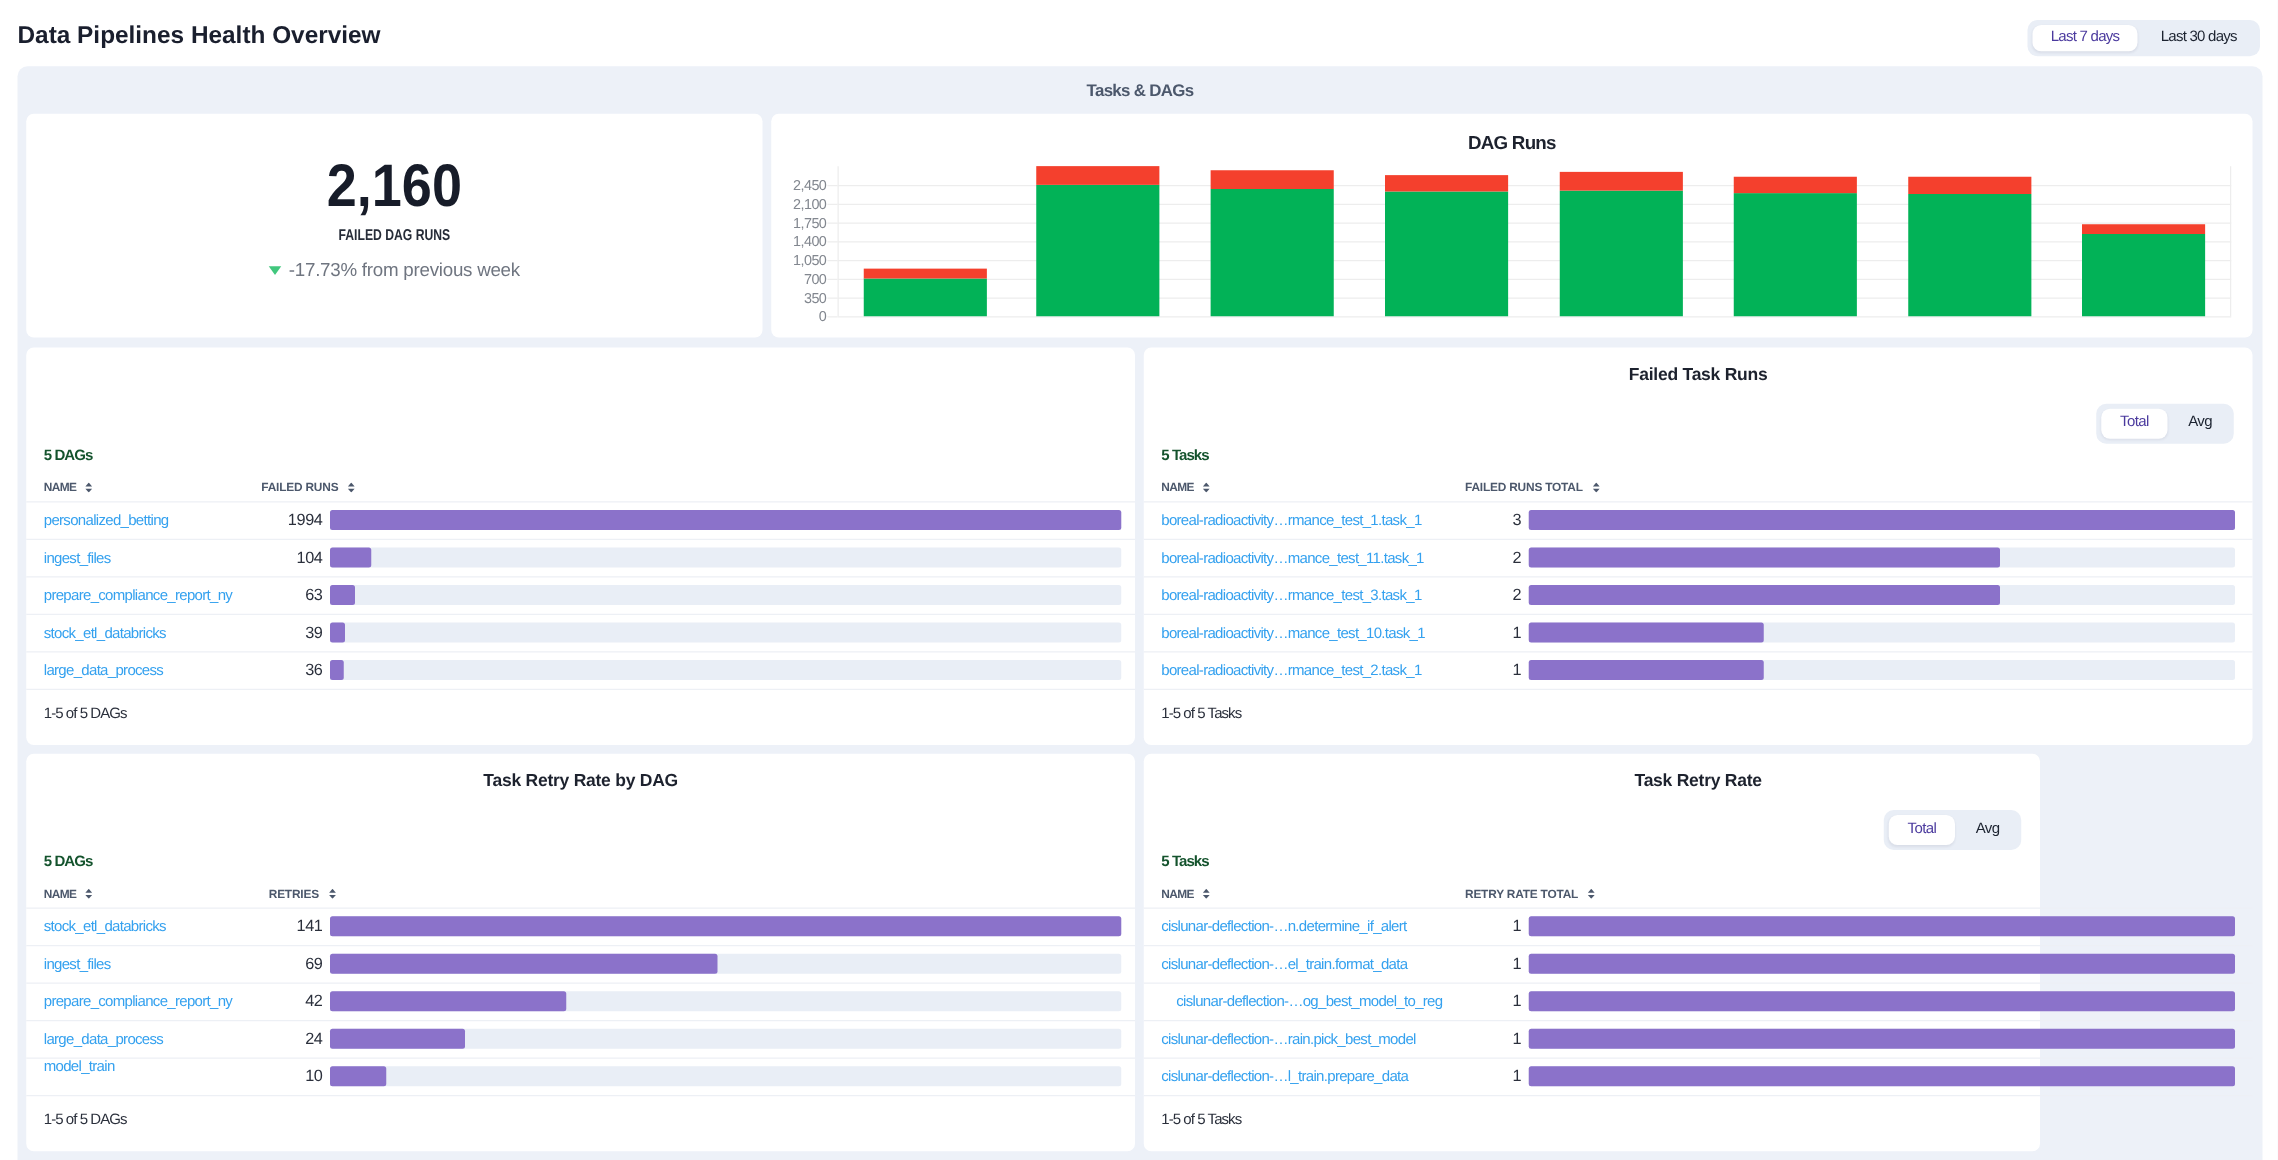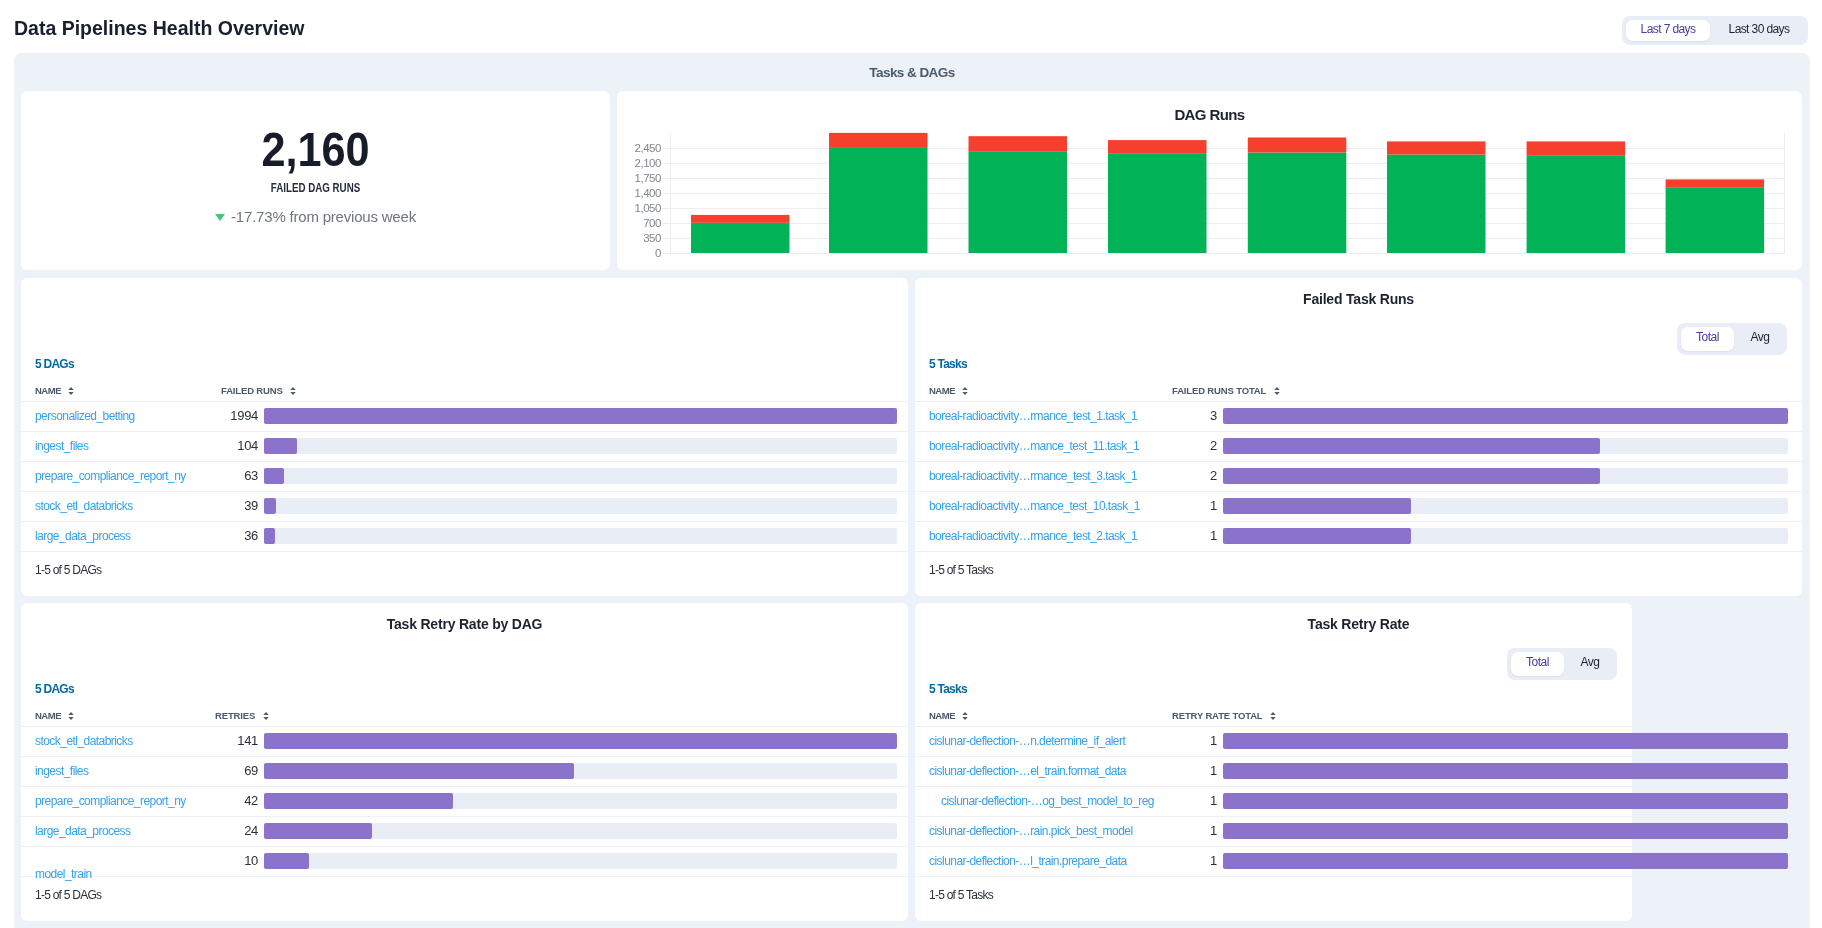--- a/index.html
+++ b/index.html
@@ -14,21 +14,21 @@
 .c3{left:21px;top:278px;width:887px;height:318px;}
 .c4{left:915px;top:278px;width:887px;height:318px;}
 .c5{left:21px;top:603px;width:887px;height:318px;}
 .c6{left:915px;top:603px;width:717px;height:318px;}
 .bignum{position:absolute;left:0;top:35px;width:589px;text-align:center;font-size:48px;line-height:1;font-weight:bold;color:#171c29;transform:scaleX(0.9);}
 .biglabel{position:absolute;left:0;top:91px;width:589px;text-align:center;font-size:12.5px;line-height:13px;font-weight:bold;color:#262c38;transform:scaleX(0.78);}
 .bigsub{position:absolute;left:0;top:117px;width:589px;text-align:center;font-size:15px;line-height:17px;color:#6f7580;letter-spacing:-0.2px;}
 .tri-down{display:inline-block;width:0;height:0;border-left:5px solid transparent;border-right:5px solid transparent;border-top:7px solid #41c77d;margin-right:6px;vertical-align:1px;}
 .chart-title{position:absolute;left:0;top:16px;width:1185px;text-align:center;font-size:15px;line-height:16px;font-weight:bold;color:#1d222e;letter-spacing:-0.6px;}
 .card-title{position:absolute;left:0;top:13px;width:887px;text-align:center;font-size:14px;line-height:16px;font-weight:bold;color:#1d222e;letter-spacing:-0.2px;}
-.count{position:absolute;left:14px;top:79px;font-size:12px;line-height:15px;font-weight:bold;color:#0369a1;letter-spacing:-0.75px;}
+.count{position:absolute;left:14px;top:79px;font-size:12px;line-height:15px;font-weight:bold;color:#14532d;letter-spacing:-0.75px;}
 .thead{position:absolute;top:107px;font-size:9.5px;line-height:12px;font-weight:bold;color:#4c586c;letter-spacing:-0.5px;}
 .thead svg{vertical-align:-1px;margin-left:5px;}
 .thead.w{letter-spacing:-0.15px;}
 .sep{position:absolute;left:0;width:887px;height:1px;background:#edf0f5;}
 .rowname{position:absolute;left:14px;font-size:12px;line-height:16px;color:#34a1ef;letter-spacing:-0.55px;}
 .rowval{position:absolute;font-size:13px;line-height:14px;color:#2b303c;text-align:right;letter-spacing:-0.3px;}
 .track{position:absolute;height:16px;background:#e9eef6;border-radius:2px;}
 .fill{position:absolute;height:16px;background:#8b72ca;border-radius:2px;}
 .footer{position:absolute;left:14px;font-size:12px;line-height:14px;color:#2b303c;letter-spacing:-0.75px;}
 .seg{position:absolute;background:#e9eef6;border-radius:8px;}
@@ -112,21 +112,21 @@
     </g>
   </svg>
 </div>
 
 <div class="card c3">
   <div class="count">5 DAGs</div>
   <div class="thead" style="left:14px;">NAME <svg width="6" height="8" viewBox="0 0 6 8" fill="#4c586c">
         <path d="M3 0 L5.7 3.1 H0.3 Z"></path>
         <path d="M3 8 L5.7 4.9 H0.3 Z"></path>
       </svg></div>
-  <div class="thead w" style="left:200px;">FAILED RUNS <svg width="6" height="8" viewBox="0 0 6 8" fill="#4c586c">
+  <div class="thead w" style="left:188px;">FAILED RUNS <svg width="6" height="8" viewBox="0 0 6 8" fill="#4c586c">
         <path d="M3 0 L5.7 3.1 H0.3 Z"></path>
         <path d="M3 8 L5.7 4.9 H0.3 Z"></path>
       </svg></div>
   <div class="sep" style="top:123px;"></div>
   <div class="sep" style="top:153px;"></div>
   <div class="sep" style="top:183px;"></div>
   <div class="sep" style="top:213px;"></div>
   <div class="sep" style="top:243px;"></div>
   <div class="sep" style="top:273px;"></div>
   <div class="rowname" style="top:130px;">personalized_betting</div>
@@ -222,21 +222,21 @@
   <div class="track" style="top:160px;left:243px;width:633px;"></div>
   <div class="fill" style="top:160px;left:243px;width:310px;"></div>
   <div class="rowname" style="top:190px;">prepare_compliance_report_ny</div>
   <div class="rowval" style="top:191px;left:0;width:237px;">42</div>
   <div class="track" style="top:190px;left:243px;width:633px;"></div>
   <div class="fill" style="top:190px;left:243px;width:188.5px;"></div>
   <div class="rowname" style="top:220px;">large_data_process</div>
   <div class="rowval" style="top:221px;left:0;width:237px;">24</div>
   <div class="track" style="top:220px;left:243px;width:633px;"></div>
   <div class="fill" style="top:220px;left:243px;width:107.7px;"></div>
-  <div class="rowname" style="top:263px;">model_train</div>
+  <div class="rowname" style="top:242px;">model_train</div>
   <div class="rowval" style="top:251px;left:0;width:237px;">10</div>
   <div class="track" style="top:250px;left:243px;width:633px;"></div>
   <div class="fill" style="top:250px;left:243px;width:44.9px;"></div>
   <div class="footer" style="top:285px;">1-5 of 5 DAGs</div>
 </div>
 
 <div class="card c6">
   <div class="card-title">Task Retry Rate</div>
   <div class="seg seg-card">
       <span class="chip">Total</span>

